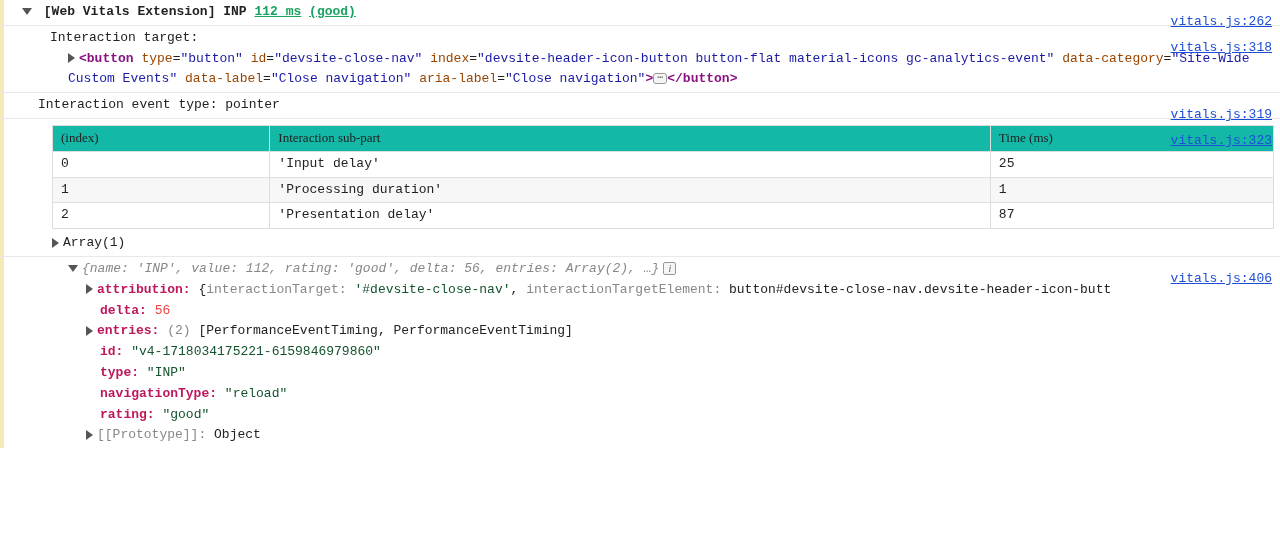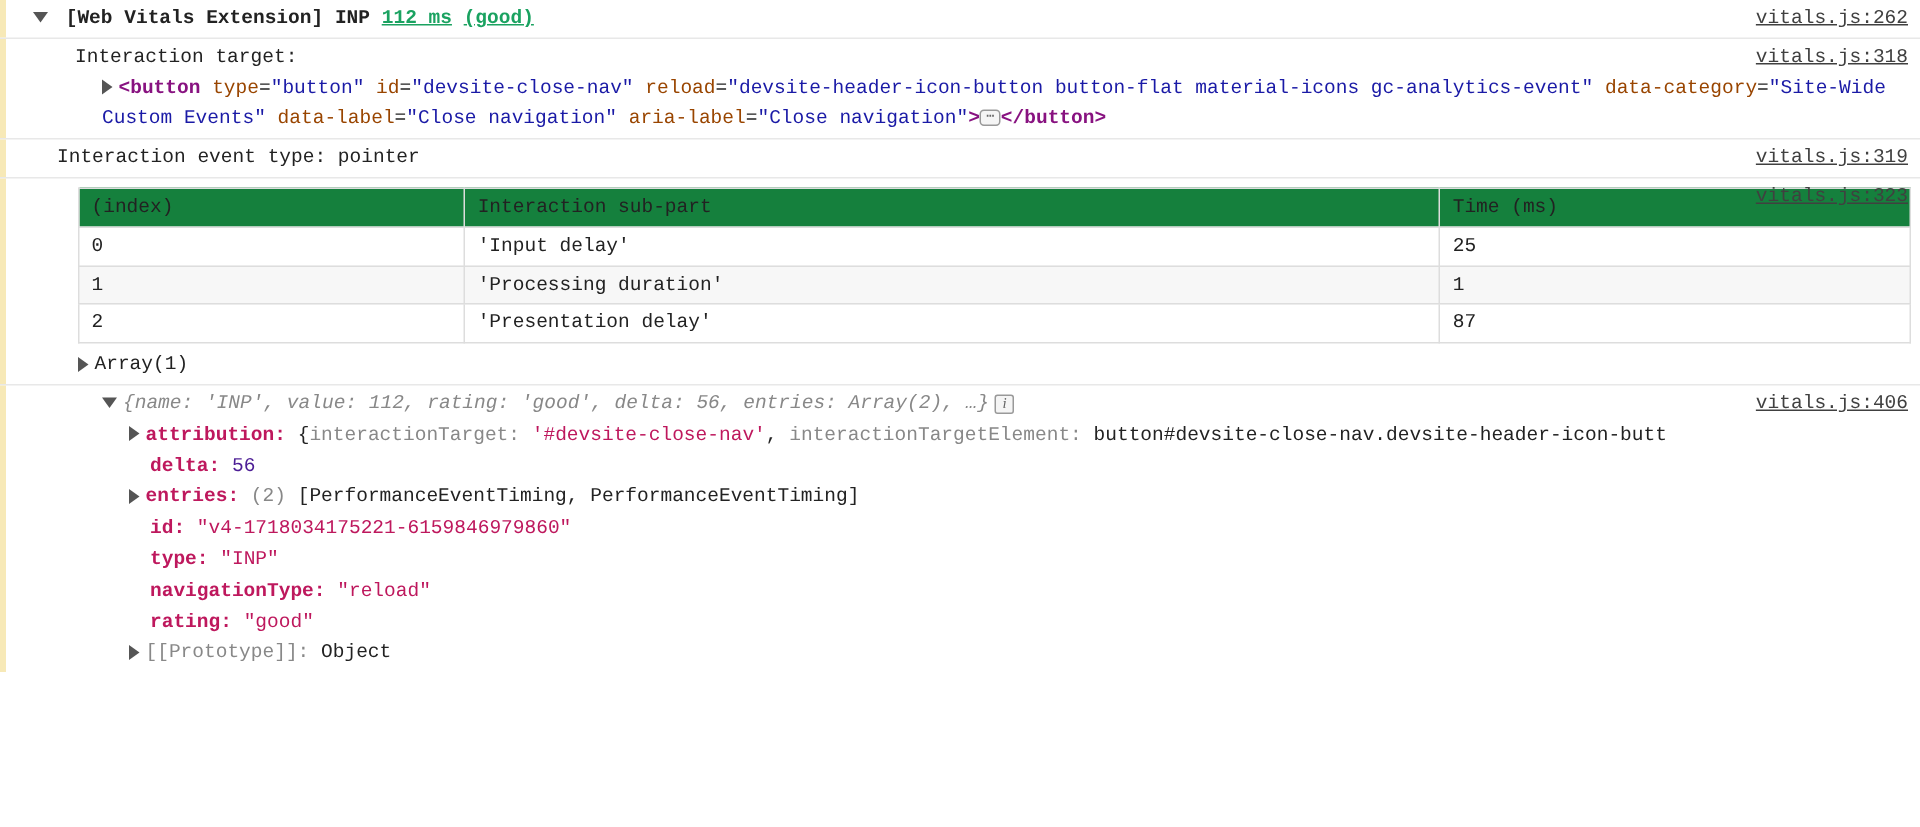--- a/index.html
+++ b/index.html
@@ -19,22 +19,22 @@
   .row.warn::before {
     content: "";
     position: absolute;
     left: 0; top: 0; bottom: 0;
     width: 4px;
     background: #f7e9b7;
   }
   .source-link {
     position: absolute;
     right: 8px;
-    top: 2px;
-    color: #404040;
+    top: 12px;
+    color: #1d4ed8;
     text-decoration: underline;
     cursor: pointer;
     margin-left: 12px;
   }
   .arrow {
     display: inline-block;
     width: 0; height: 0;
     margin-right: 4px;
     vertical-align: middle;
     cursor: pointer;
@@ -47,22 +47,22 @@
   .arrow-right {
     border-top: 5px solid transparent;
     border-bottom: 5px solid transparent;
     border-left: 7px solid #555;
   }
   .bold { font-weight: bold; }
   .green { color: #1aa260; text-decoration: underline; }
   .attrname { color: #994500; }
   .attrval { color: #1a1aa6; }
   .key { color: #be185d; }
-  .string { color: #be185d; }
-  .num { color: #4c1d95; }
+  .string { color: #14532d; }
+  .num { color: #ef4444; }
   .gray { color: #888; font-style: italic; }
   .dimkey { color: #888; }
   .ellips {
     display: inline-block;
     width: 14px; height: 11px;
     border: 1px solid #999;
     border-radius: 3px;
     font-size: 9px;
     line-height: 9px;
     text-align: center;
@@ -95,21 +95,21 @@
     margin: 4px 0 4px 30px;
     font-family: inherit;
     font-size: 13px;
   }
   table th, table td {
     border: 1px solid #ddd;
     padding: 2px 8px;
     text-align: left;
     font-weight: normal;
   }
-  table th { background: #15803d; }
+  table th { background: #14b8a6; font-family: Liberation Serif, serif; }
   table tr:nth-child(even) td { background: #f7f7f7; }
   .noborder { border: none; }
   .tag-open, .tag-close { color: #881280; font-weight: bold; }
 </style>
 </head>
 <body>
 
 <div class="row warn">
   <span class="arrow arrow-down"></span>
   <span class="bold">[Web Vitals Extension]</span>
@@ -119,21 +119,21 @@
   <span class="source-link">vitals.js:262</span>
 </div>
 
 <div class="row warn" style="padding-left:50px;">
   <span>Interaction target:</span>
   <span class="source-link">vitals.js:318</span>
   <div class="indent2">
     <span class="arrow arrow-right"></span><span class="tag-open">&lt;<span>button</span></span>
     <span class="attrname">type</span>=<span class="attrval">"<span>button</span>"</span>
     <span class="attrname">id</span>=<span class="attrval">"<span>devsite-close-nav</span>"</span>
-    <span class="attrname">reload</span>=<span class="attrval">"<span>devsite-header-icon-button button-flat material-icons gc-analytics-event</span>"</span>
+    <span class="attrname">index</span>=<span class="attrval">"<span>devsite-header-icon-button button-flat material-icons gc-analytics-event</span>"</span>
     <span class="attrname">data-category</span>=<span class="attrval">"<span>Site-Wide Custom Events</span>"</span>
     <span class="attrname">data-label</span>=<span class="attrval">"<span>Close navigation</span>"</span>
     <span class="attrname">aria-label</span>=<span class="attrval">"<span>Close navigation</span>"</span><span class="tag-open">&gt;</span><span class="ellips">⋯</span><span class="tag-close">&lt;/<span>button</span>&gt;</span>
   </div>
 </div>
 
 <div class="row warn" style="padding-left:38px;">
   <span>Interaction event type: pointer</span>
   <span class="source-link">vitals.js:319</span>
 </div>

